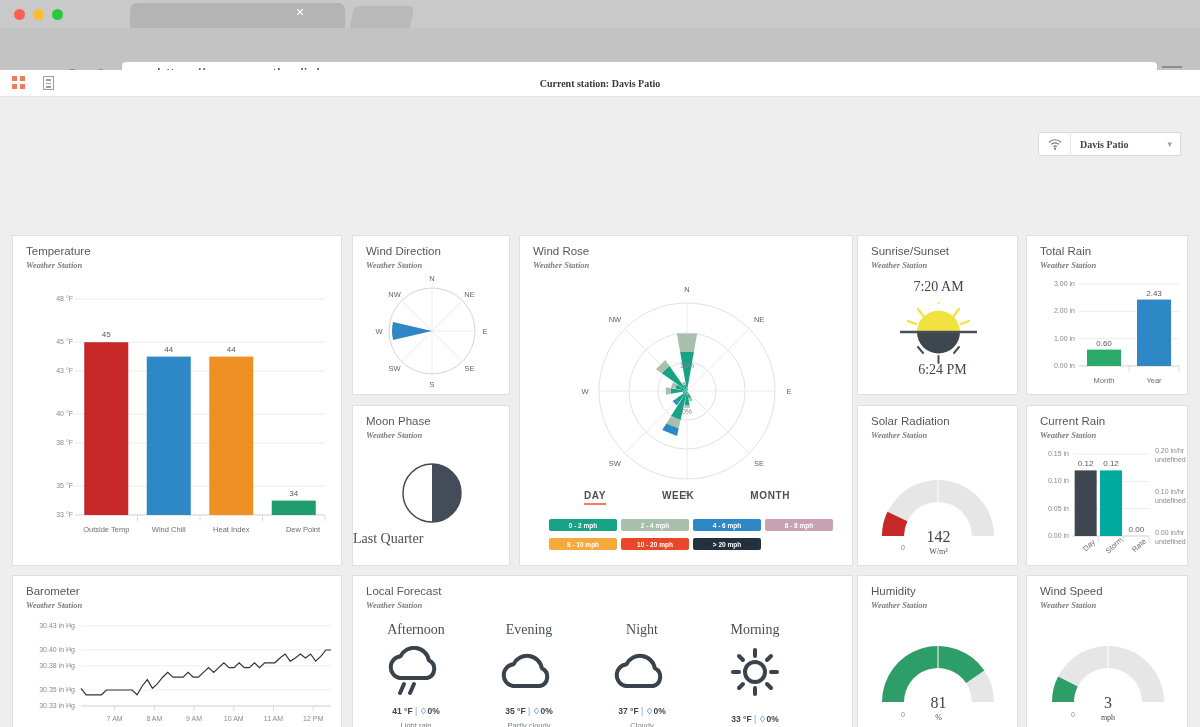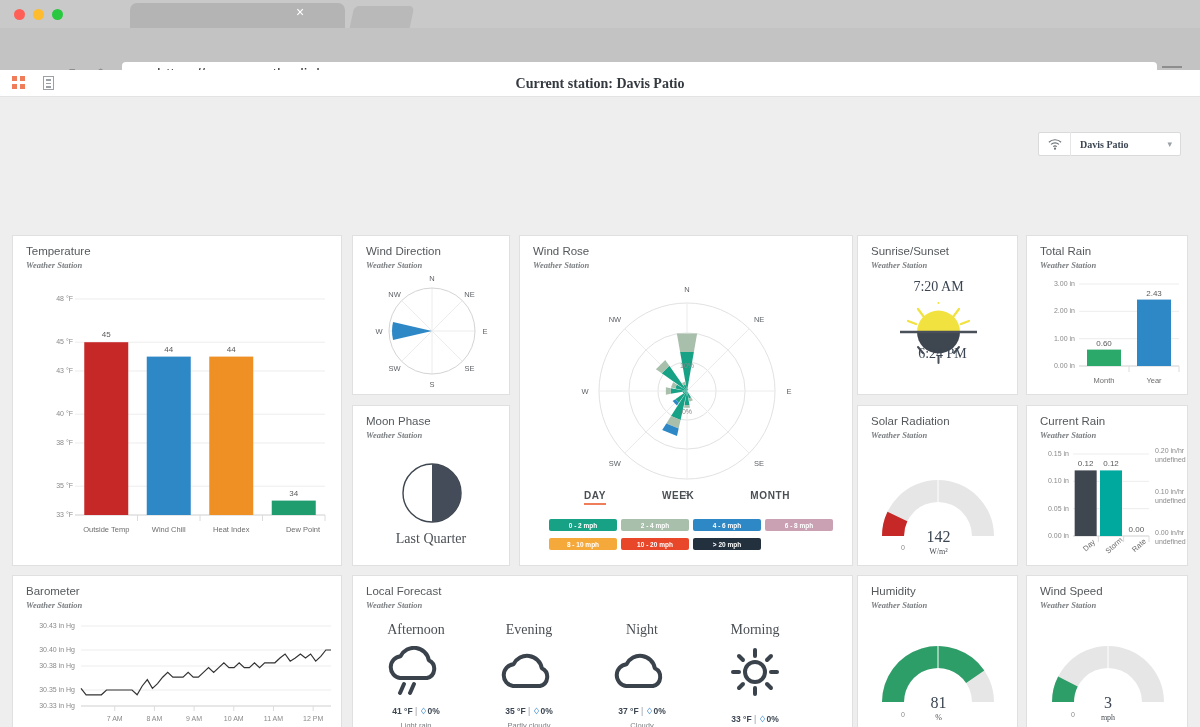--- a/index.html
+++ b/index.html
@@ -68,21 +68,21 @@
 
   .stationbar { position:relative; height:27px; background:#fff; border-bottom:1px solid #e3e3e3; }
   .viewicons { position:absolute; left:12px; top:6px; }
   .grid-icon { display:inline-block; width:13px; height:13px; vertical-align:top; }
   .grid-icon b { display:block; float:left; width:5px; height:5px; background:#ef7d5a; margin:0 3px 3px 0; }
   .list-icon { display:inline-block; width:11px; height:14px; border:1.5px solid #9aa0a6; margin-left:14px; vertical-align:top; position:relative; }
   .list-icon em { display:block; height:1.5px; background:#9aa0a6; margin:2px 2px 0 2px; }
   .station-title {
     position:absolute; left:0; right:0; top:0; height:27px; line-height:27px;
     text-align:center; font-family:"Liberation Serif", serif; font-weight:bold;
-    font-size:14px; color:#343a40;
+    font-size:10px; color:#343a40;
   }
   .last-updated {
     position:absolute; right:14px; top:0; height:27px; line-height:27px;
     font-family:"Liberation Serif", serif; font-size:10.5px; color:#4b5259;
   }
 
   .station-select {
     position:absolute; right:19px; top:62px; width:143px; height:24px;
     background:#fff; border:1px solid #dadada; border-radius:2px;
     display:flex; align-items:center;
@@ -114,21 +114,21 @@
     font-size:6.5px; font-weight:bold; display:flex; align-items:center; justify-content:center;
   }
   .fc-col { position:absolute; text-align:center; }
   .fc-name { font-family:"Liberation Serif", serif; font-size:14px; color:#4a4f54; }
   .fc-temp { font-size:8.5px; font-weight:bold; color:#3c4652; }
   .fc-desc { font-size:7.5px; color:#7b7f82; margin-top:5px; }
   .big-time { font-family:"Liberation Serif", serif; font-size:14px; color:#3c4652; text-align:center; }
   .gauge-val { position:absolute; font-family:"Liberation Serif", serif; text-align:center; color:#3c4652; }
   .gauge-unit { position:absolute; font-family:"Liberation Serif", serif; text-align:center; color:#4a4f54; font-size:8px; }
   .gauge-zero { position:absolute; font-size:7px; color:#8a8a8a; }
-  .moon-label { position:absolute; width:100%; text-align:center; font-family:"Liberation Serif", serif; font-size:14px; color:#4a4f54; }
+  .moon-label { position:absolute; width:100%; font-family:"Liberation Serif", serif; font-size:14px; color:#4a4f54; }
   svg { display:block; }
 </style>
 </head>
 <body>
 
 <div class="browser">
 
   <div class="chrome-top">
     <div class="lights">
       <div class="light l1"></div>
@@ -354,21 +354,21 @@
           </g>
           <path d="M59 33 A21.5 21.5 0 0 1 102 33 Z" fill="#f2e23f"></path>
           <path d="M59 33 A21.5 21.5 0 0 0 102 33 Z" fill="#3e4650"></path>
           <line x1="42" y1="33" x2="119" y2="33" stroke="#4a5059" stroke-width="2.4"></line>
           <g stroke="#4a5059" stroke-width="2" stroke-linecap="round">
             <line x1="80.5" y1="57" x2="80.5" y2="64"></line>
             <line x1="60" y1="48" x2="65" y2="54"></line>
             <line x1="101" y1="48" x2="96" y2="54"></line>
           </g>
         </svg>
-        <div class="big-time" style="position:absolute;top:110px;width:161px;padding-left:8px;">6:24 PM</div>
+        <div class="big-time" style="position:absolute;top:126px;width:161px;padding-left:8px;">6:24 PM</div>
       </div>
 
       <div class="card" style="left:1026px; top:109px; width:162px; height:160px;">
         <div class="card-title">Total Rain</div>
         <div class="card-sub">Weather Station</div>
         <svg width="162" height="118" style="position:absolute;left:0;top:40px">
           <g id="tr-grid">
               <line x1="52" x2="152" y1="8" y2="8" stroke="#ededed"></line>
               <line x1="52" x2="152" y1="35.333333333333336" y2="35.333333333333336" stroke="#ededed"></line>
               <line x1="52" x2="152" y1="62.66666666666667" y2="62.66666666666667" stroke="#ededed"></line>

